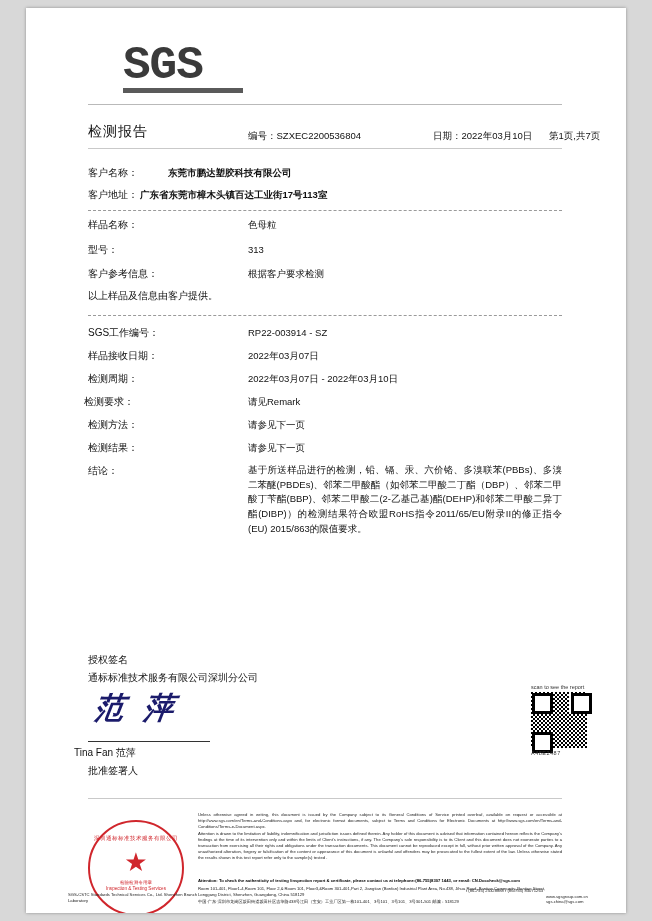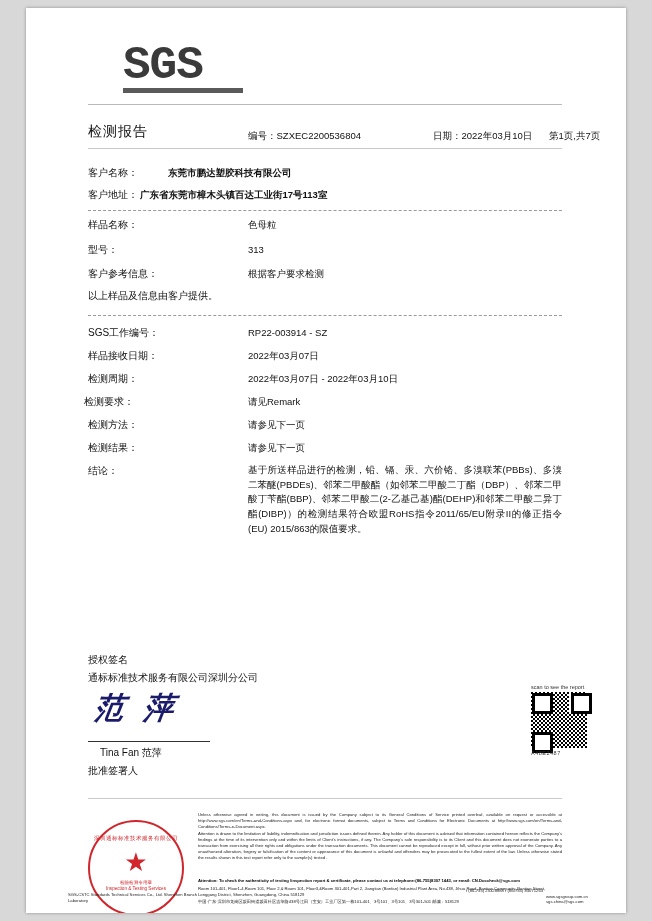--- a/index.html
+++ b/index.html
@@ -59,21 +59,21 @@
   .auth{position:absolute;left:62px;top:645px;font-size:10px;color:#111;}
   .sign-script{
     position:absolute;left:68px;top:680px;
     font-family:"Liberation Serif", serif;
     font-size:30px;color:#1b1b6b;font-style:italic;font-weight:bold;
     letter-spacing:6px;transform:skewX(-8deg);
   }
   .sign-line{
     position:absolute;left:62px;top:733px;width:122px;border-top:1px solid #333;
   }
-  .sign-name{position:absolute;left:74px;top:738px;font-size:10px;color:#111;}
+  .sign-name{position:absolute;left:48px;top:738px;font-size:10px;color:#111;}
   .sign-role{position:absolute;left:62px;top:756px;font-size:10px;color:#111;}
   
   .qr-cap{
     position:absolute;left:505px;top:676px;font-size:5.5px;color:#333;
   }
   .qr{
     position:absolute;left:505px;top:684px;width:56px;height:56px;
     background:
       repeating-linear-gradient(90deg,#000 0 2px,#fff 2px 4px),
       repeating-linear-gradient(0deg,#000 0 2px,#fff 2px 4px);

